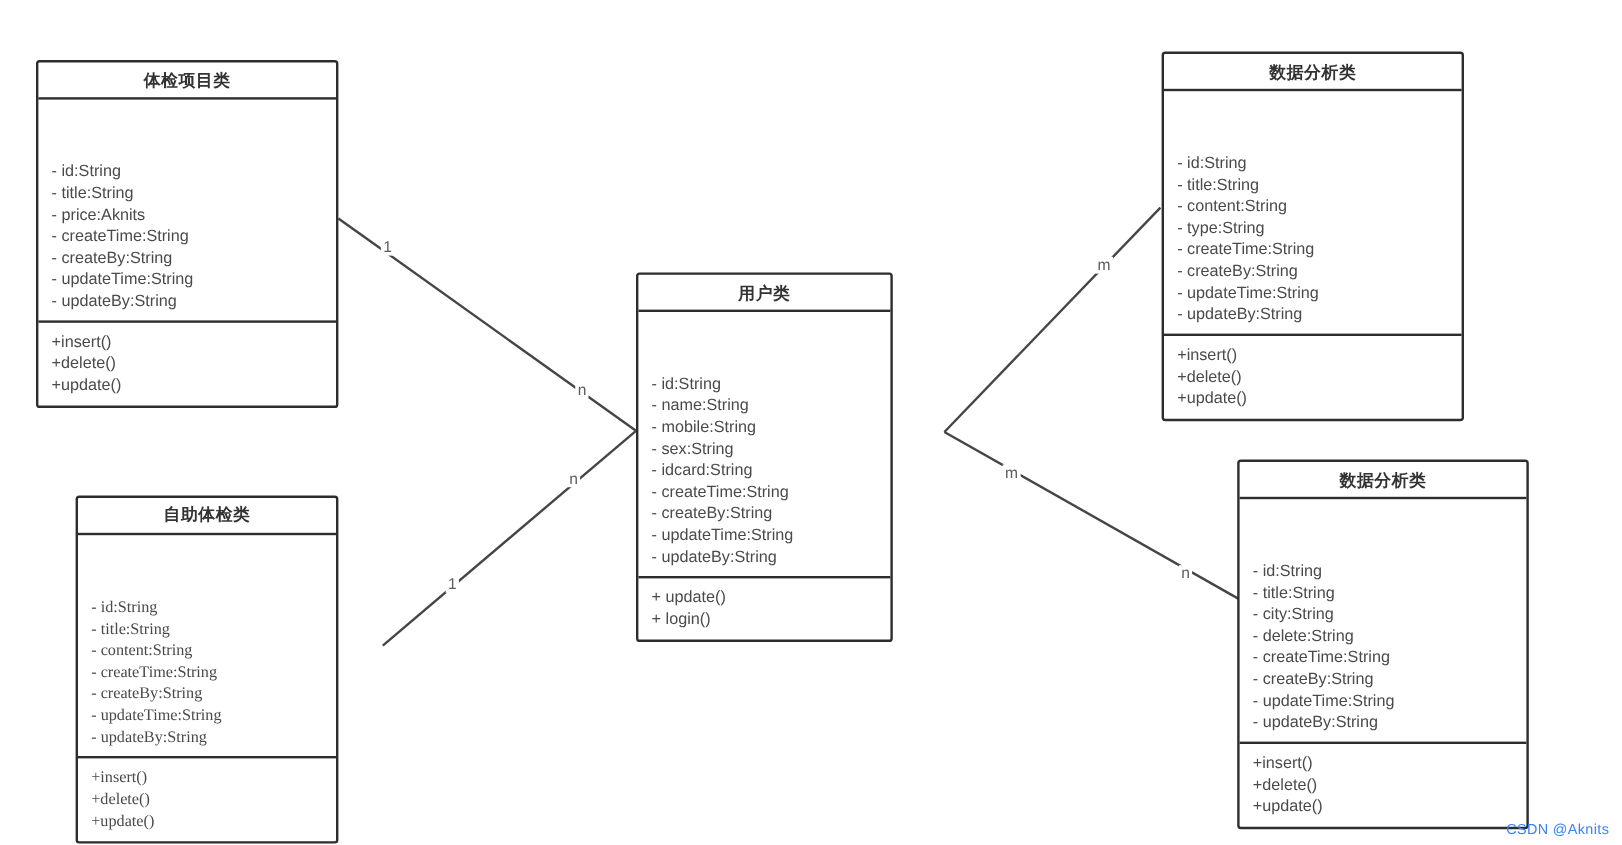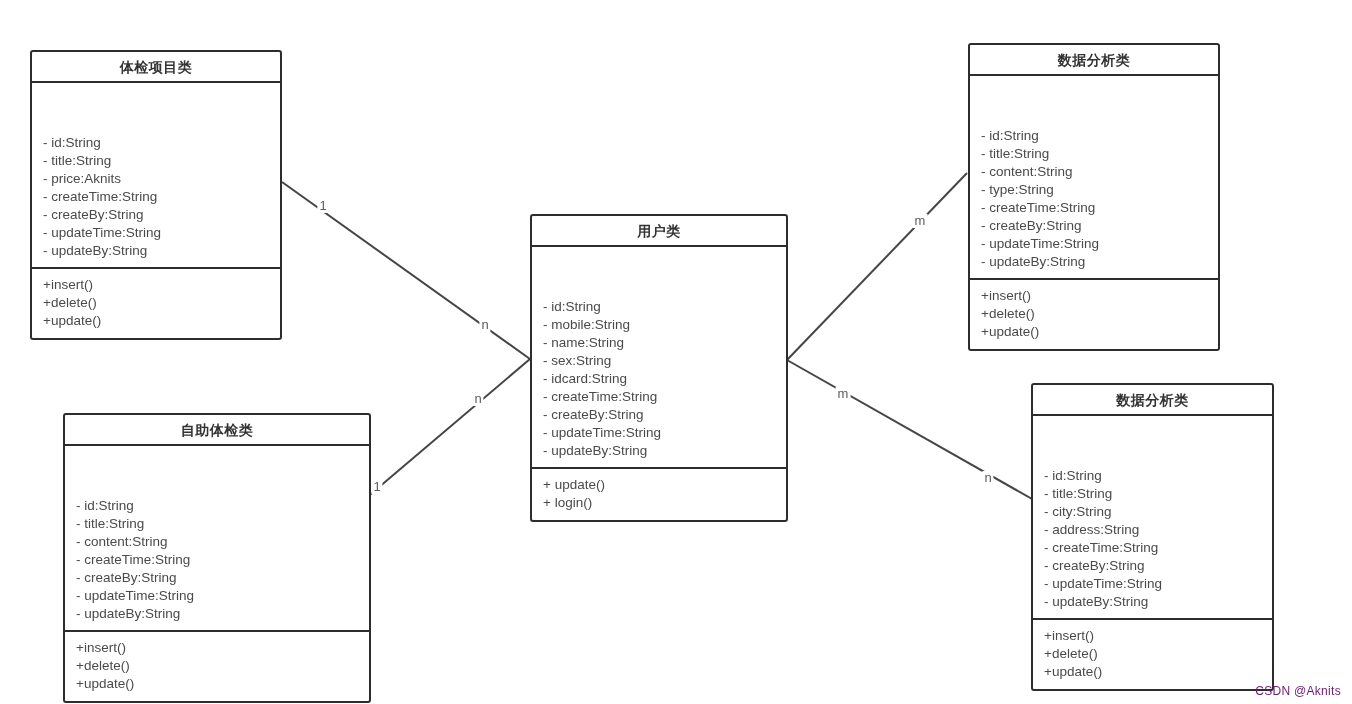--- a/index.html
+++ b/index.html
@@ -59,21 +59,21 @@
     color: #5c5c5c;
     font-size: 13px;
     line-height: 14px;
     padding: 0 2px;
     z-index: 3;
   }
   .watermark {
     position: absolute;
     right: 11px;
     bottom: 6px;
-    color: #701a75;
+    color: #3b82f6;
     font-size: 12px;
     letter-spacing: 0.3px;
     z-index: 4;
   }
 </style>
 </head>
 <body>
 
 <div id="canvas">
 
@@ -124,40 +124,40 @@
         <div class="member-row">- updateTime:String</div>
         <div class="member-row">- updateBy:String</div>
       </div>
     <div class="class-methods">
         <div class="member-row">+insert()</div>
         <div class="member-row">+delete()</div>
         <div class="member-row">+update()</div>
       </div>
   </div>
 
-  <div class="class-box" style="left: 530px; top: 214px; width: 258px;">
+  <div class="class-box" style="left: 530px; top: 227px; width: 214px;">
     <div class="class-title">用户类</div>
     <div class="class-attrs">
         <div class="member-row">- id:String</div>
+        <div class="member-row">- name:String</div>
         <div class="member-row">- mobile:String</div>
-        <div class="member-row">- name:String</div>
         <div class="member-row">- sex:String</div>
         <div class="member-row">- idcard:String</div>
         <div class="member-row">- createTime:String</div>
         <div class="member-row">- createBy:String</div>
         <div class="member-row">- updateTime:String</div>
         <div class="member-row">- updateBy:String</div>
       </div>
     <div class="class-methods">
         <div class="member-row">+ update()</div>
         <div class="member-row">+ login()</div>
       </div>
   </div>
 
-  <div class="class-box" style="left: 63px; top: 413px; width: 308px;">
+  <div class="class-box" style="left: 63px; top: 413px; width: 219px; font-family: Liberation Serif, serif;">
     <div class="class-title">自助体检类</div>
     <div class="class-attrs">
         <div class="member-row">- id:String</div>
         <div class="member-row">- title:String</div>
         <div class="member-row">- content:String</div>
         <div class="member-row">- createTime:String</div>
         <div class="member-row">- createBy:String</div>
         <div class="member-row">- updateTime:String</div>
         <div class="member-row">- updateBy:String</div>
       </div>
@@ -167,21 +167,21 @@
         <div class="member-row">+update()</div>
       </div>
   </div>
 
   <div class="class-box" style="left: 1031px; top: 383px; width: 243px;">
     <div class="class-title">数据分析类</div>
     <div class="class-attrs">
         <div class="member-row">- id:String</div>
         <div class="member-row">- title:String</div>
         <div class="member-row">- city:String</div>
-        <div class="member-row">- address:String</div>
+        <div class="member-row">- delete:String</div>
         <div class="member-row">- createTime:String</div>
         <div class="member-row">- createBy:String</div>
         <div class="member-row">- updateTime:String</div>
         <div class="member-row">- updateBy:String</div>
       </div>
     <div class="class-methods">
         <div class="member-row">+insert()</div>
         <div class="member-row">+delete()</div>
         <div class="member-row">+update()</div>
       </div>

